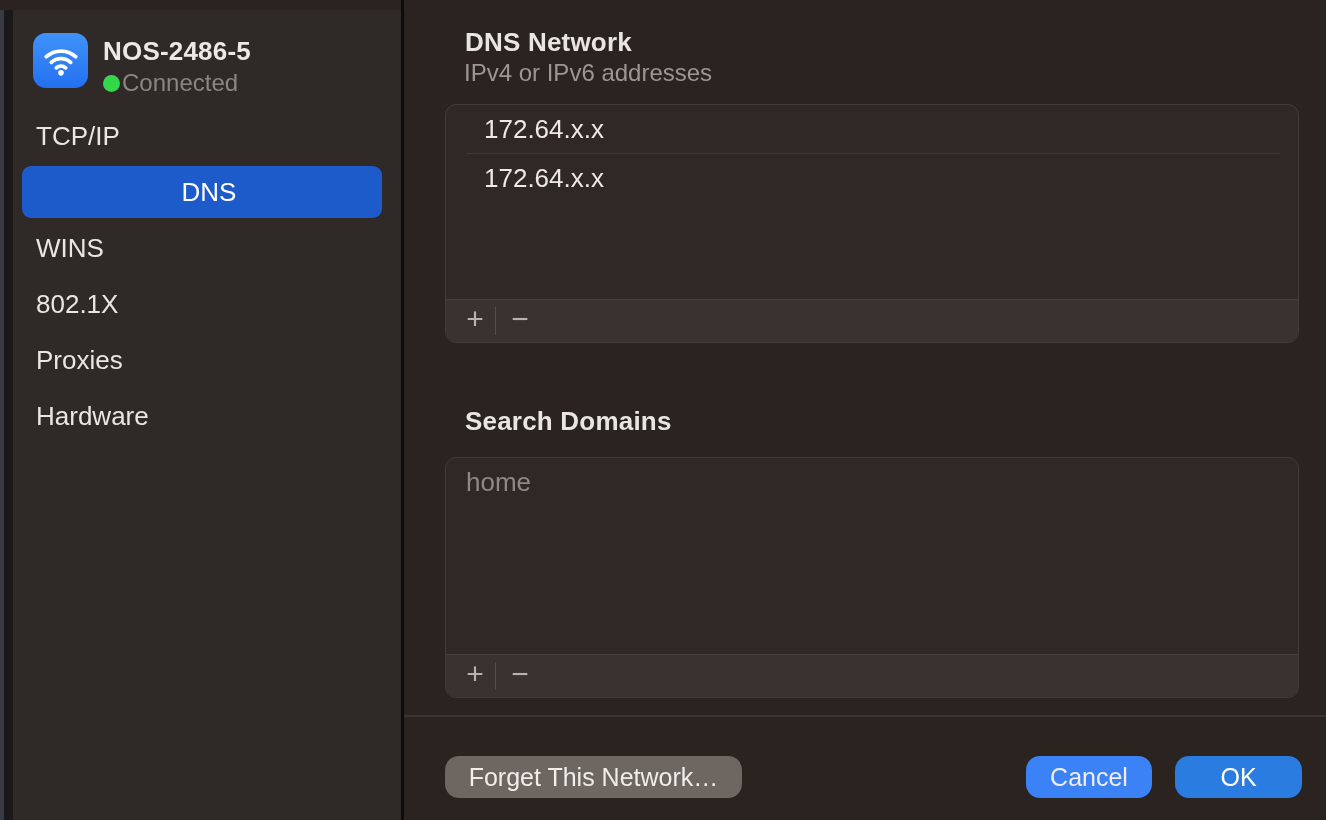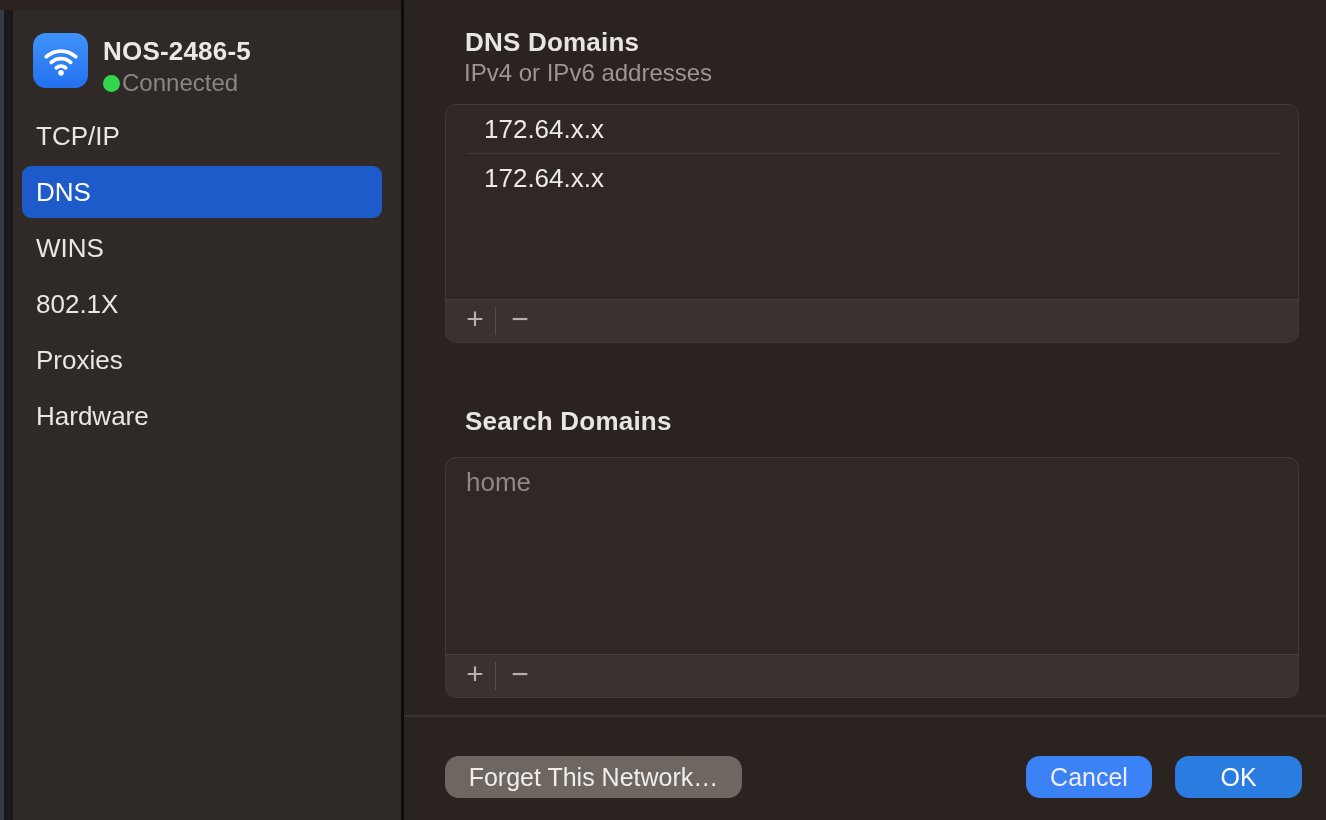--- a/index.html
+++ b/index.html
@@ -38,21 +38,21 @@
   }
   .status-dot { width: 17px; height: 17px; border-radius: 50%; background: #32d74b; }
   .status-text { font-size: 24px; color: #8b8681; }
 
   .nav { position: absolute; left: 22px; top: 100px; width: 360px; }
   .nav-item {
     height: 52px; margin-bottom: 4px; border-radius: 9px;
     display: flex; align-items: center; padding-left: 14px;
     font-size: 26px; color: #eae6e4; cursor: default;
   }
-  .nav-item.selected { background: #1d5bca; color: #ffffff; }
+  .nav-item.selected { background: #1d5bca; color: #ffffff; justify-content: center; }
 
   
   .content { position: absolute; left: 404px; top: 0; width: 922px; height: 820px; }
 
   .section-title {
     position: absolute; left: 61px;
     font-size: 26px; font-weight: 700; color: #e9e5e3; letter-spacing: 0.2px;
   }
   .section-sub {
     position: absolute; left: 60px; top: 59px;
@@ -141,21 +141,21 @@
       <div class="nav-item">
         <span>Hardware</span>
       </div>
     </div>
 </div>
 
 <div class="v-divider"></div>
 
 <div class="content">
 
-  <div class="section-title" style="top:27px">DNS Domains</div>
+  <div class="section-title" style="top:27px">DNS Network</div>
   <div class="section-sub">IPv4 or IPv6 addresses</div>
 
   <div class="listbox" style="top:104px;height:239px">
     <div class="rows" id="dns-rows">
         <div class="list-row">172.64.x.x</div>
         <div class="row-divider"></div>
         <div class="list-row">172.64.x.x</div>
       </div>
     <div class="listbox-footer">
       <button class="pm-btn">+</button>

